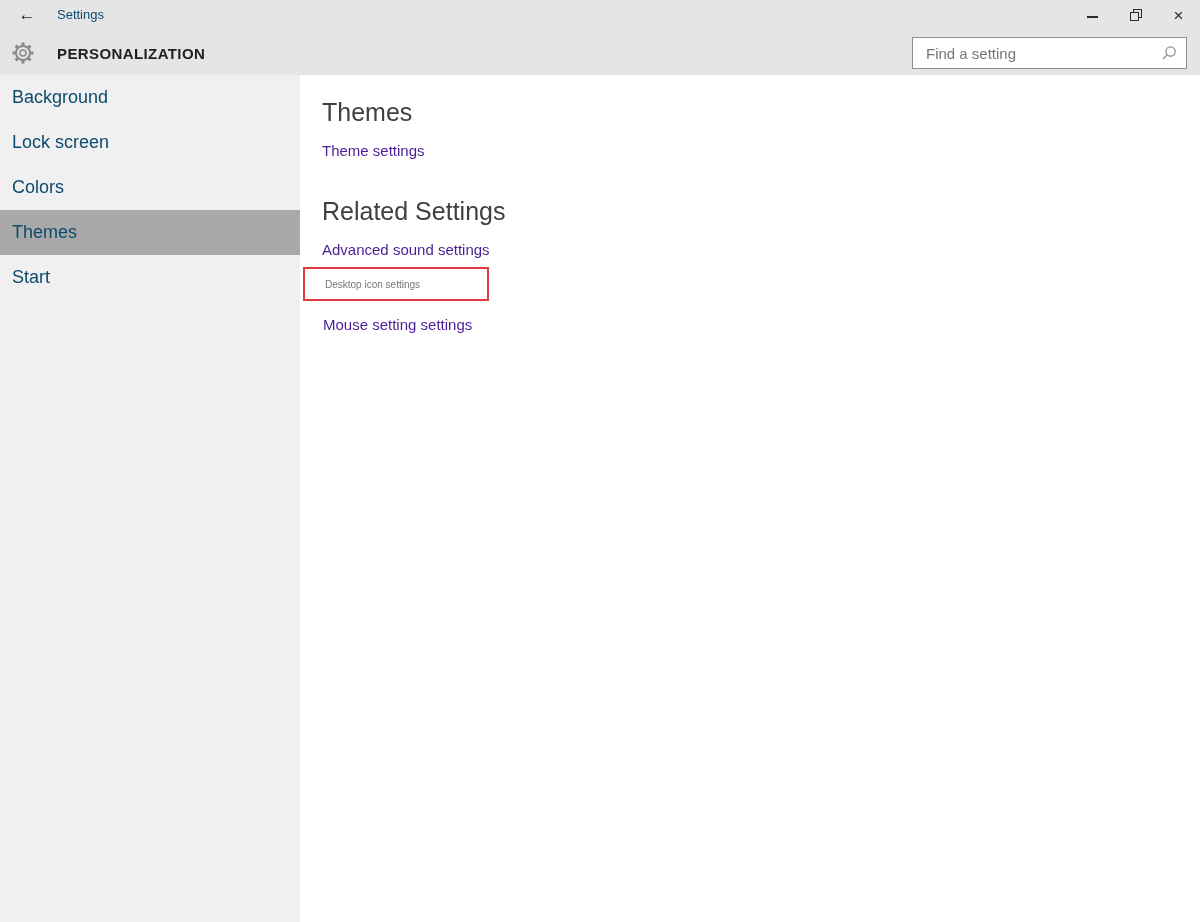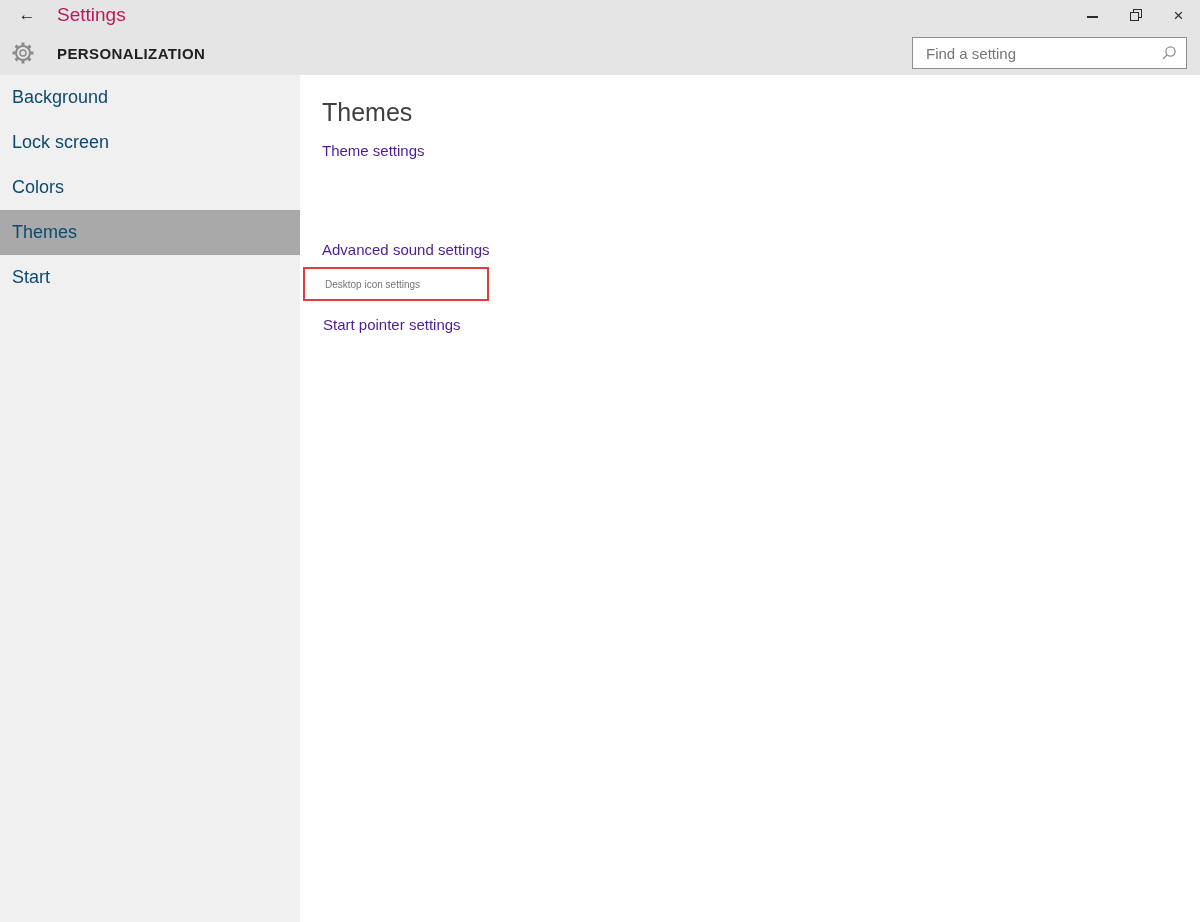--- a/index.html
+++ b/index.html
@@ -27,21 +27,21 @@
     left: 10px; top: 0;
     width: 34px; height: 30px;
     display: flex; align-items: center; justify-content: center;
     font-size: 17px; color: #1f1f1f;
     cursor: default;
   }
   .window-title {
     position: absolute;
     left: 57px; top: 0;
     height: 30px; line-height: 30px;
-    font-size: 19px; color: #be185d;
+    font-size: 13px; color: #0c4a6e;
   }
 
   .win-controls {
     position: absolute;
     right: 0; top: 0;
     height: 30px;
     display: flex;
   }
   .win-btn {
     width: 43px; height: 30px;
@@ -232,22 +232,23 @@
     <div class="side-item">Lock screen</div>
     <div class="side-item">Colors</div>
     <div class="side-item selected">Themes</div>
     <div class="side-item">Start</div>
   </nav>
 
   <main class="content">
     <h2 class="section-heading h-themes">Themes</h2>
     <a class="link l-theme">Theme settings</a>
 
+    <h2 class="section-heading h-related">Related Settings</h2>
     <a class="link l-advanced">Advanced sound settings</a>
 
     <div class="highlight-box">
       <a class="link-inner">Desktop icon settings</a>
     </div>
 
-    <a class="link l-mouse">Start pointer settings</a>
+    <a class="link l-mouse">Mouse setting settings</a>
   </main>
 
 </div>
 
 </body></html>

